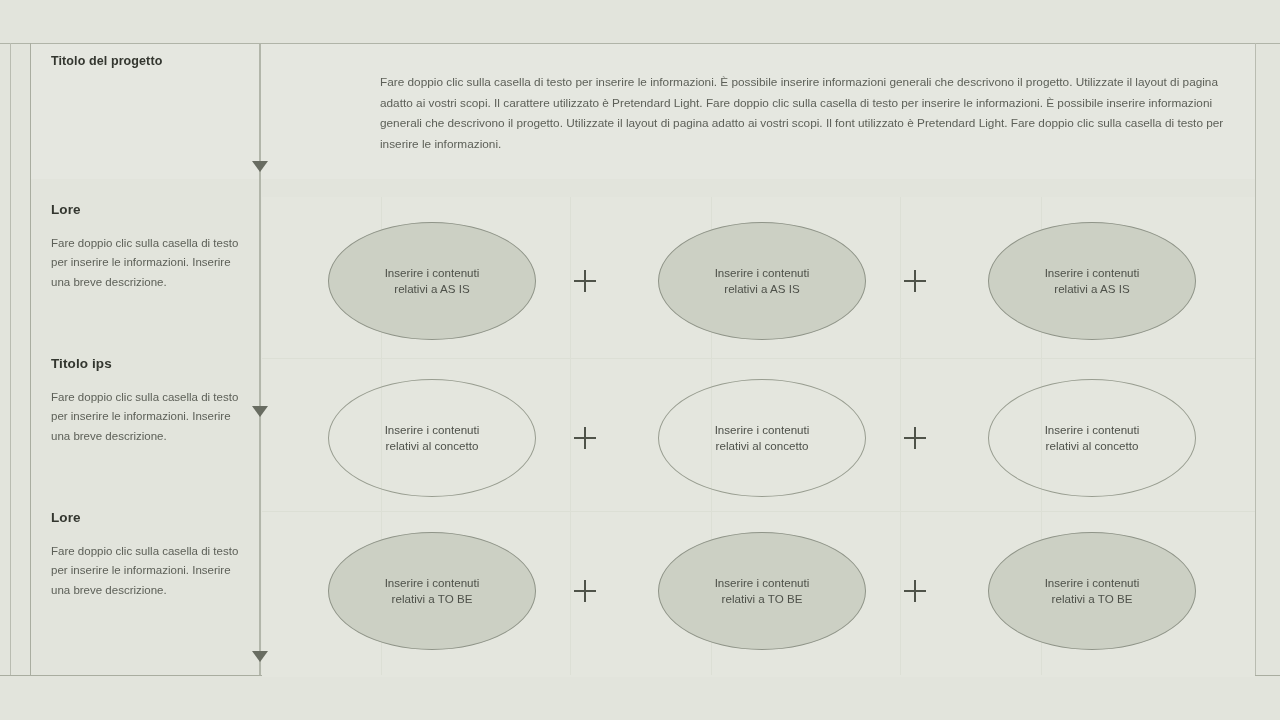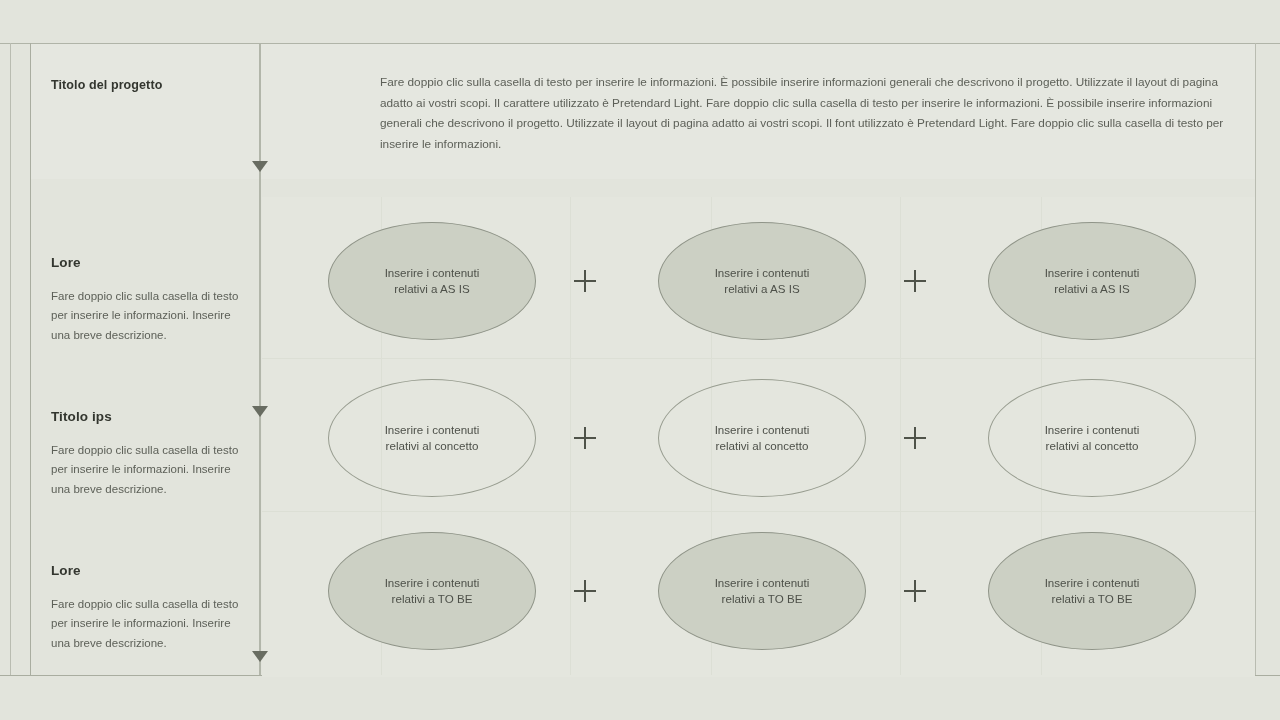--- a/index.html
+++ b/index.html
@@ -68,21 +68,21 @@
     position: absolute;
     left: 262px;
     width: 993px;
     height: 1px;
     background: #dcdfd5;
   }
 
   
   .sidebar {
     position: absolute;
-    left: 31px; top: 52px;
+    left: 31px; top: 28px;
     width: 230px;
     height: 631px;
     text-decoration: underline;
   }
 
   .project-title {
     position: absolute;
     left: 20px; top: 26px;
     font-size: 12.5px;
     font-weight: bold;
@@ -94,21 +94,20 @@
   #side-sec-0 { top: 174px; }
   #side-sec-1 { top: 328px; }
   #side-sec-2 { top: 482px; }
 
   .side-heading {
     font-size: 13.5px;
     font-weight: bold;
     color: #33362f;
     margin-bottom: 17px;
     letter-spacing: 0.1px;
-    margin-top: 29px;
   }
   .side-body {
     font-size: 11.5px;
     line-height: 19.3px;
     color: #5d6058;
     width: 196px;
   }
 
   
   .flow-line {

